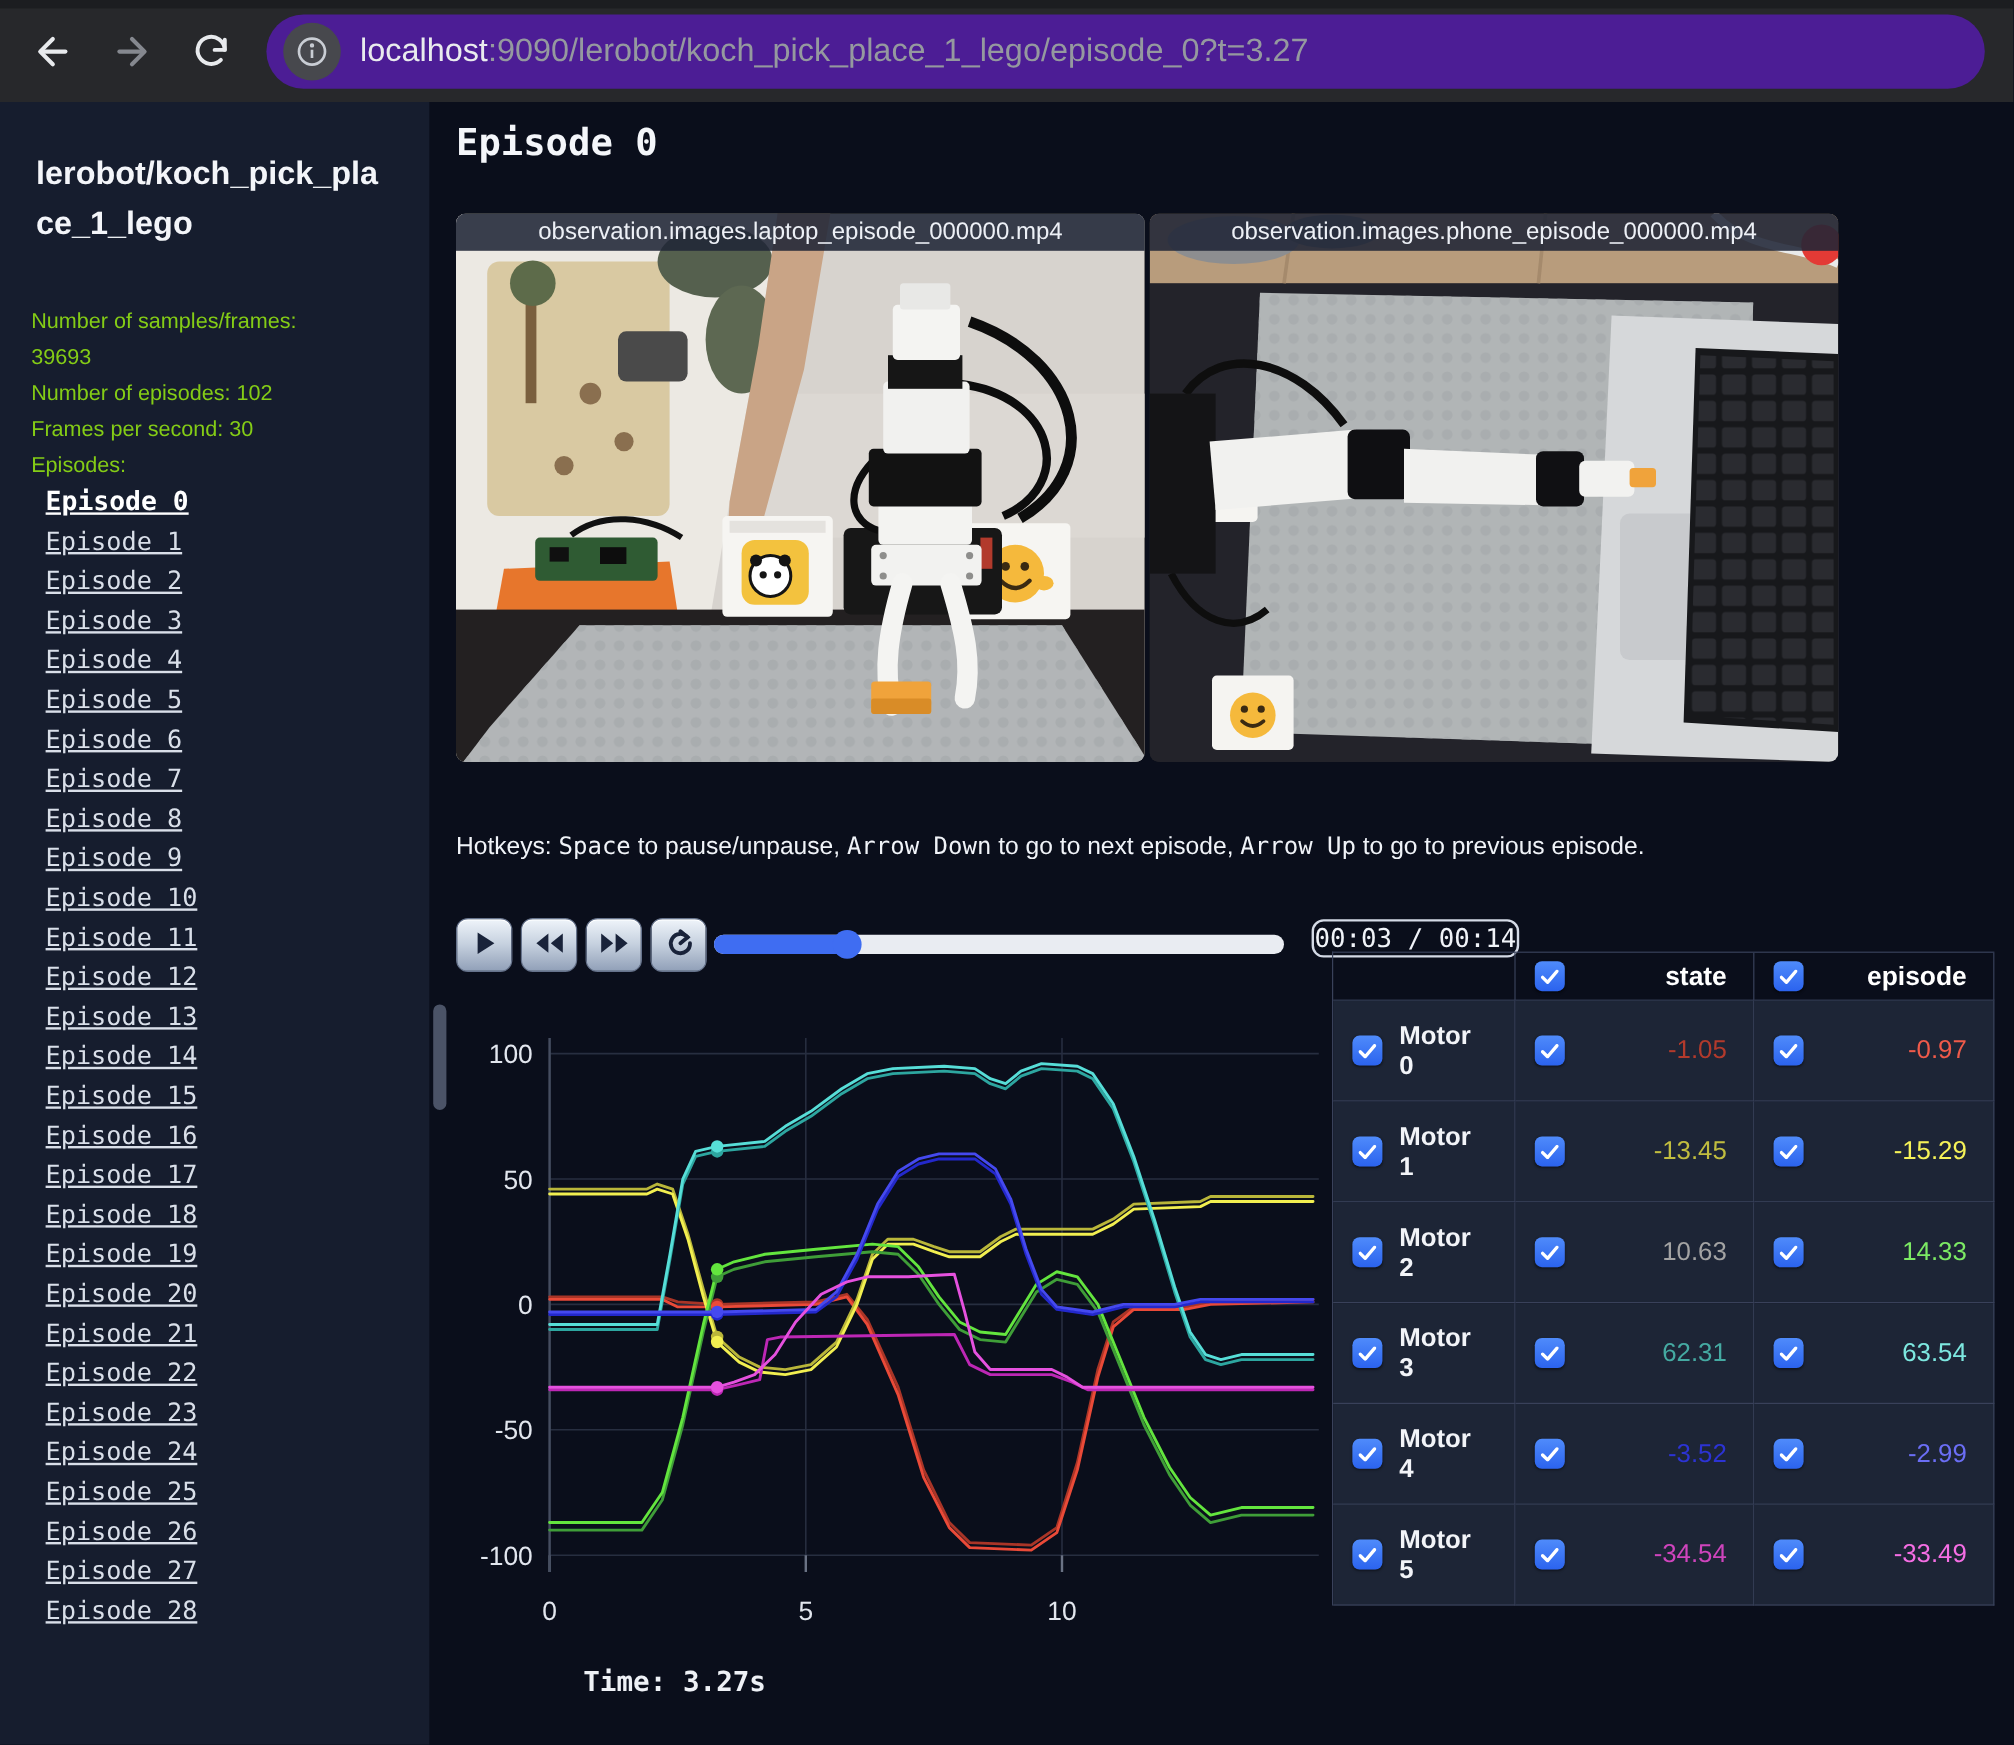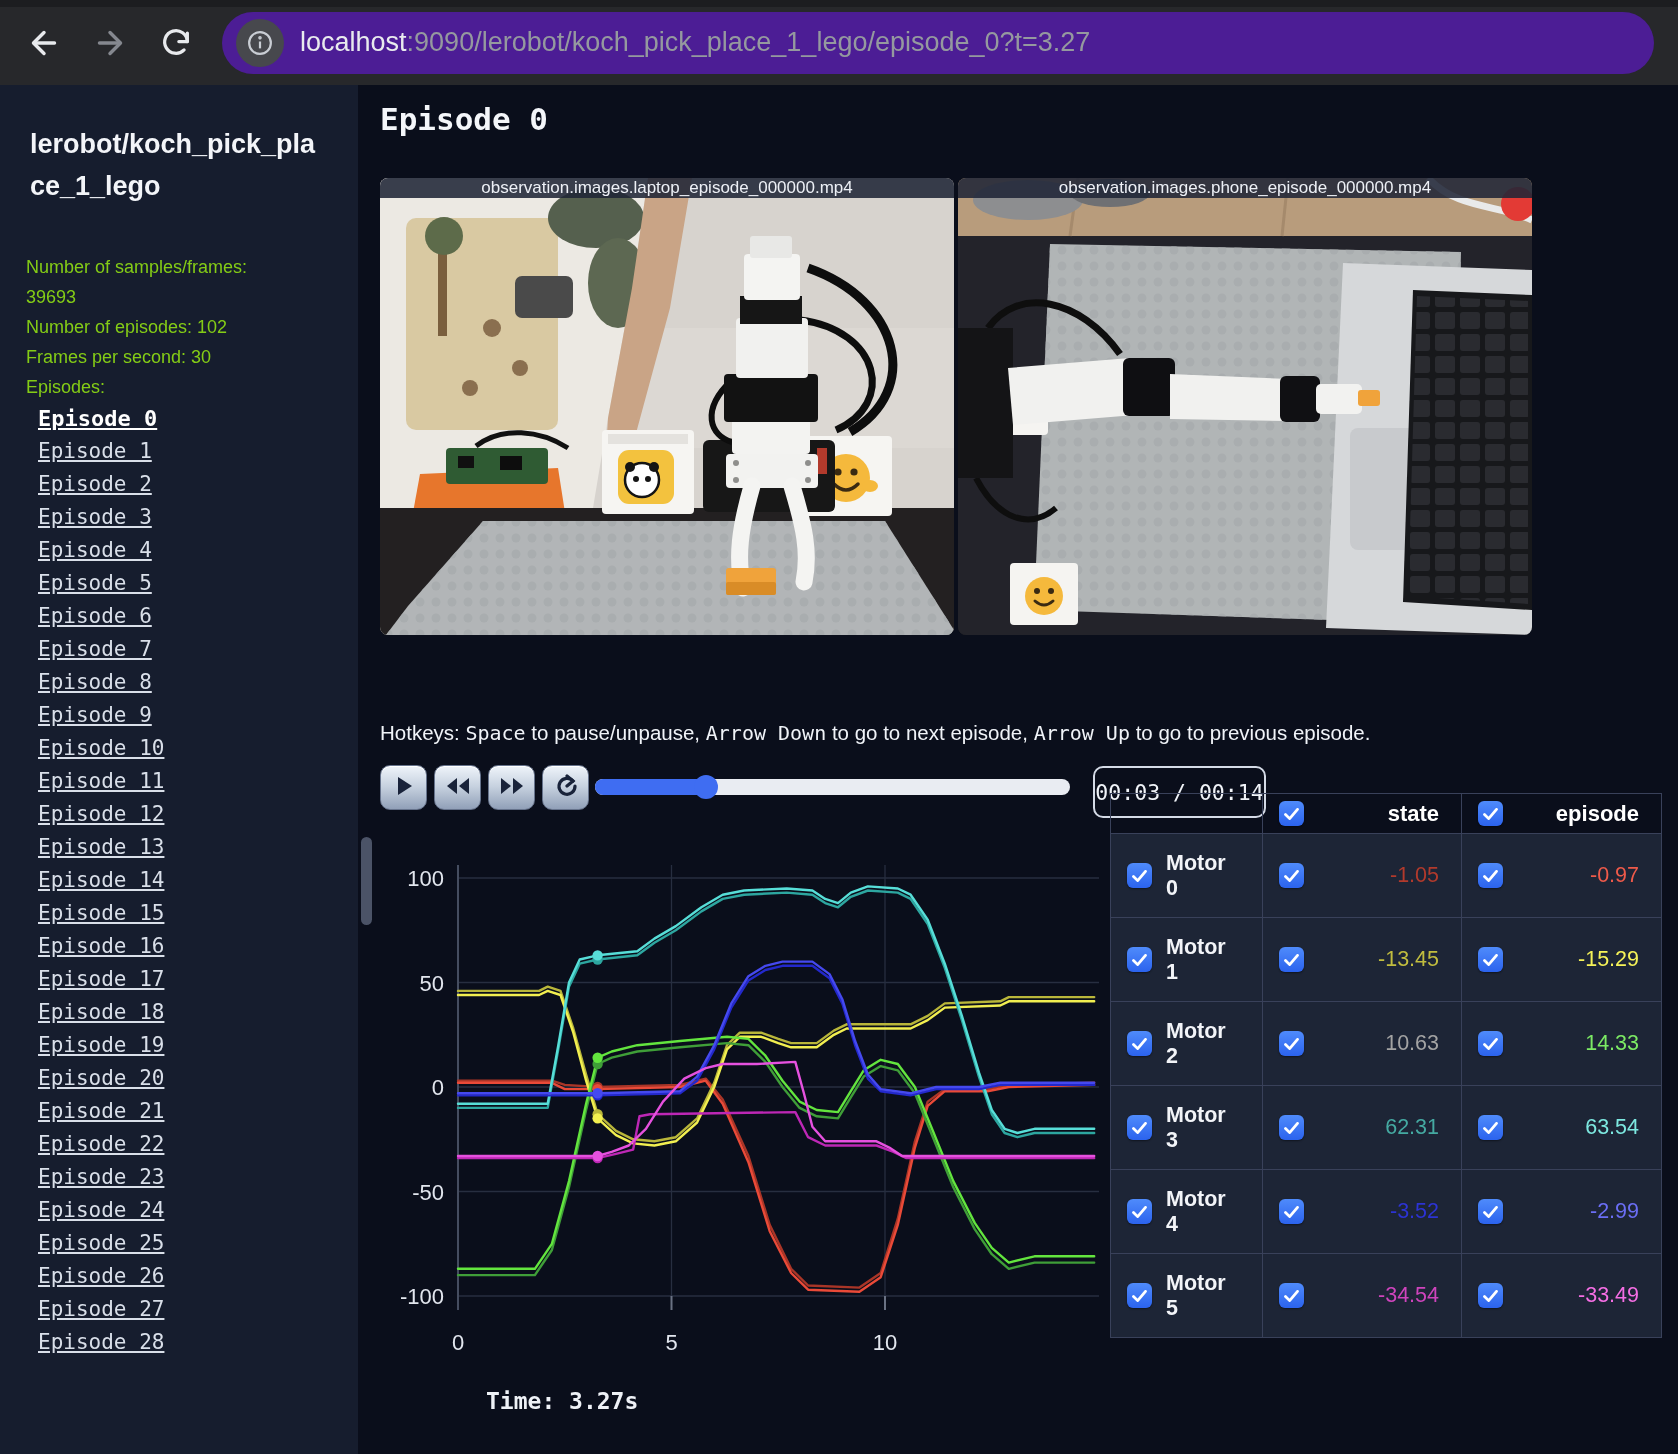--- a/index.html
+++ b/index.html
@@ -27,37 +27,37 @@
   .ep-list a{font-family:"DejaVu Sans Mono",monospace;font-size:21px;color:#d9dfe9;text-decoration:underline;}
   .ep-list a.active{font-weight:bold;font-size:22px;color:#ffffff;}
 
   .main{position:absolute;left:358px;top:85px;width:1320px;height:1369px;background:#0a0e1b;}
   .page-title{position:absolute;left:22px;top:16px;margin:0;font-family:"DejaVu Sans Mono",monospace;
               font-weight:bold;font-size:31px;color:#f4f6fa;}
 
   
   .vid{position:absolute;top:93px;width:574px;height:457px;margin:0;border-radius:8px;overflow:hidden;background:#222;}
   .vid.left{left:22px;} .vid.right{left:600px;}
-  .vid figcaption{position:absolute;left:0;top:0;right:0;height:20px;background:rgba(32,38,55,.88);
-      color:#edf0f6;font-size:17px;display:flex;align-items:center;justify-content:center;z-index:2;}
+  .vid figcaption{position:absolute;left:0;top:0;right:0;height:31px;background:rgba(32,38,55,.88);
+      color:#edf0f6;font-size:20px;display:flex;align-items:center;justify-content:center;z-index:2;}
   .vid svg{display:block;}
 
   
-  .hotkeys{position:absolute;left:22px;top:636px;margin:0;font-size:20.5px;color:#f0f3f8;}
+  .hotkeys{position:absolute;left:22px;top:608px;margin:0;font-size:20.5px;color:#f0f3f8;}
   .hotkeys .k{font-family:"DejaVu Sans Mono",monospace;font-size:20px;}
 
   
   .pbuttons{position:absolute;left:22px;top:680px;display:flex;gap:7px;}
   .pbtn{width:47px;height:45px;border-radius:10px;border:1px solid #66738c;cursor:pointer;
         background:linear-gradient(180deg,#eff4fa 0%,#c6d1df 48%,#91a0b8 100%);
         box-shadow:inset 0 1px 0 #ffffff;display:flex;align-items:center;justify-content:center;padding:0;}
   .slider{position:absolute;left:237px;top:694px;width:475px;height:16px;background:#e9ecf2;border-radius:9px;cursor:pointer;}
   .slider .fill{position:absolute;left:0;top:0;bottom:0;background:#3f6df2;border-radius:9px 0 0 9px;}
   .slider .thumb{position:absolute;top:-4px;width:24px;height:24px;border-radius:50%;background:#3f6df2;}
-  .timebox{position:absolute;left:735px;top:681px;width:173px;height:52px;border:2px solid #d4dae6;border-radius:10px;
+  .timebox{position:absolute;left:735px;top:681px;width:173px;height:32px;border:2px solid #d4dae6;border-radius:10px;
            box-sizing:border-box;display:flex;align-items:center;justify-content:center;
            font-family:"DejaVu Sans Mono",monospace;font-size:21.5px;color:#f0f3f8;}
 
   .scroll-thumb{position:absolute;left:3px;top:752px;width:11px;height:88px;border-radius:6px;background:#4b5367;cursor:pointer;}
 
   
   #chart-svg{position:absolute;left:10px;top:738px;}
 
   
   .mtable{position:absolute;left:752px;top:708px;display:grid;grid-template-columns:152px 199px 200px;

